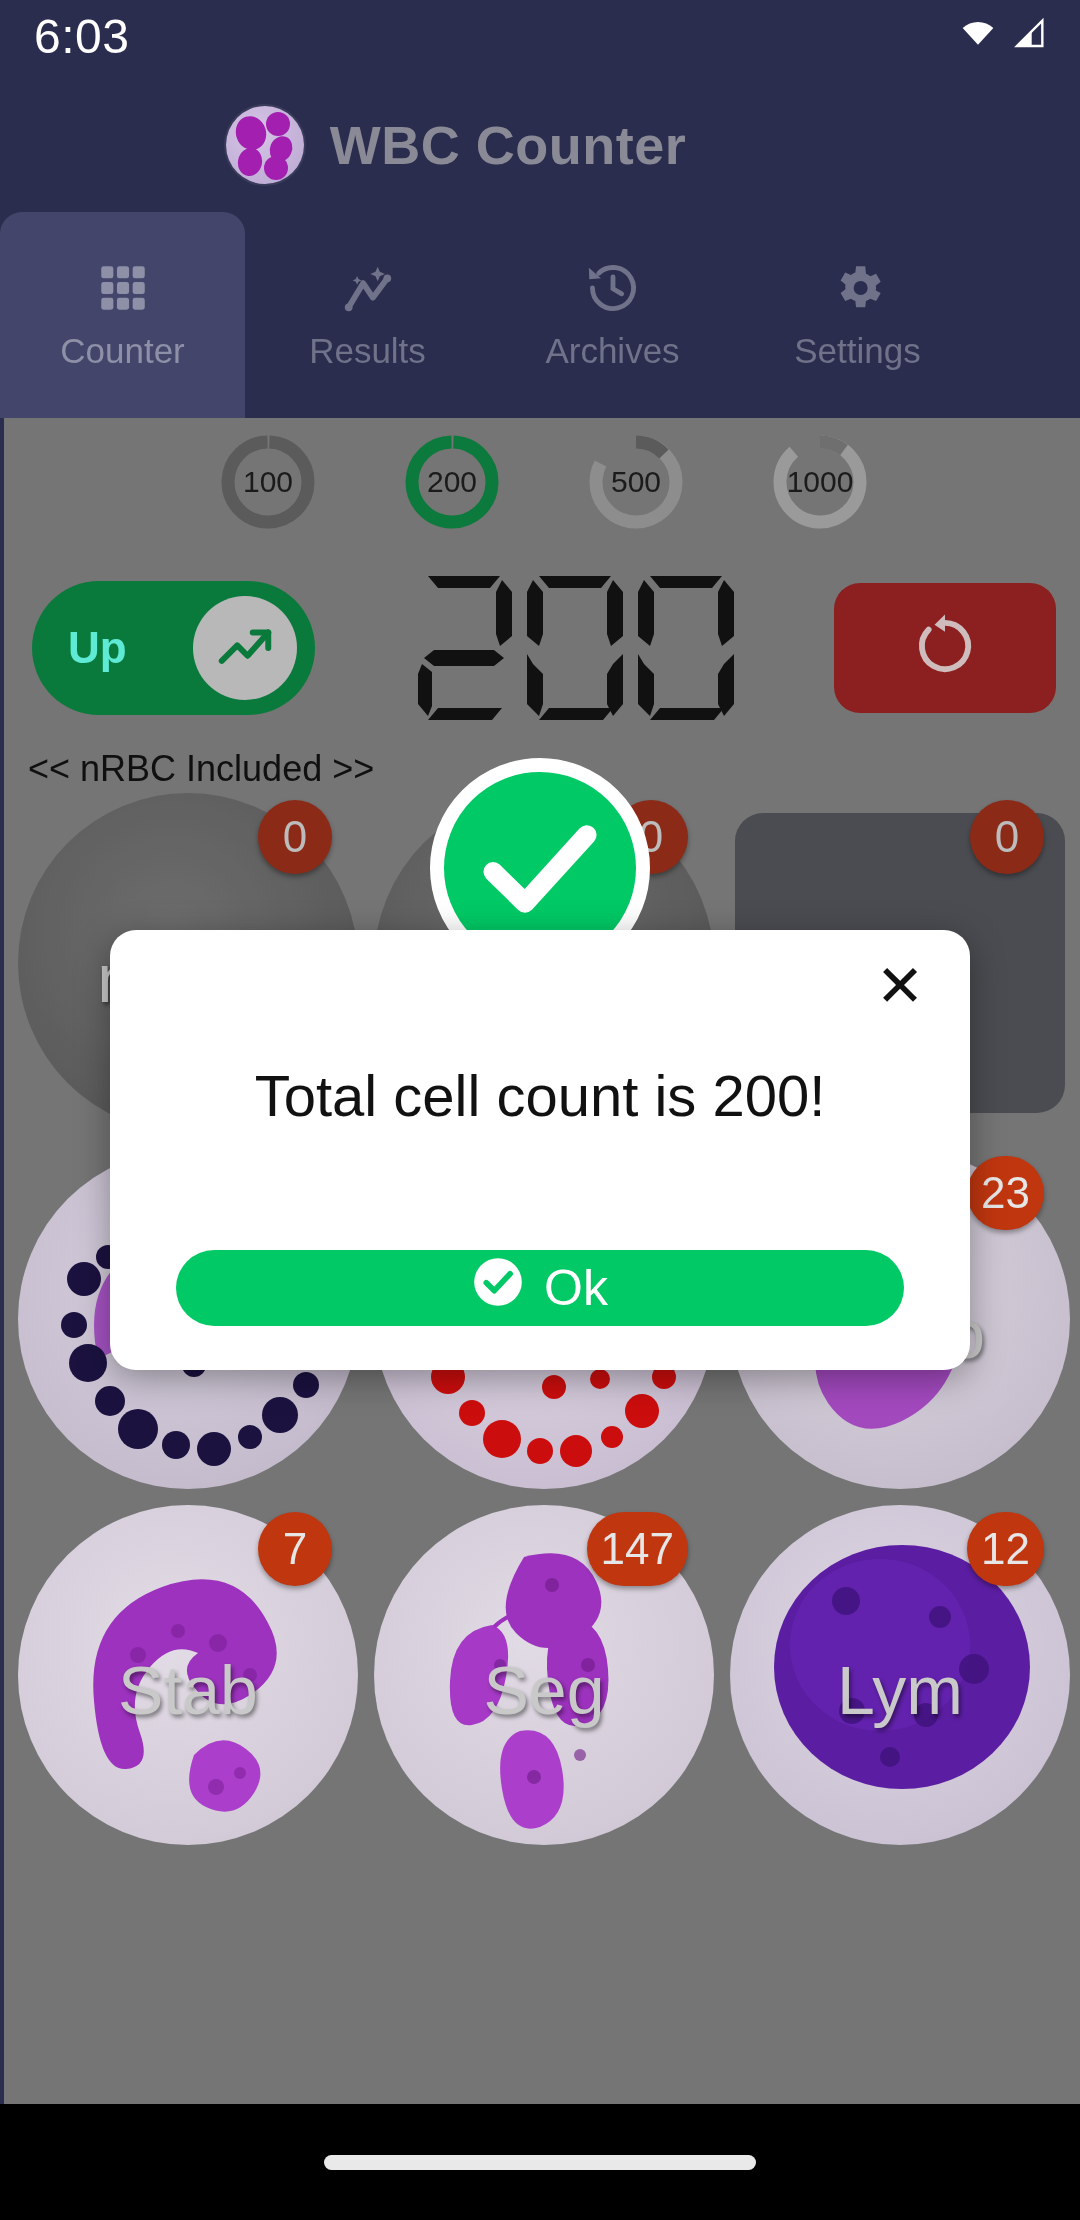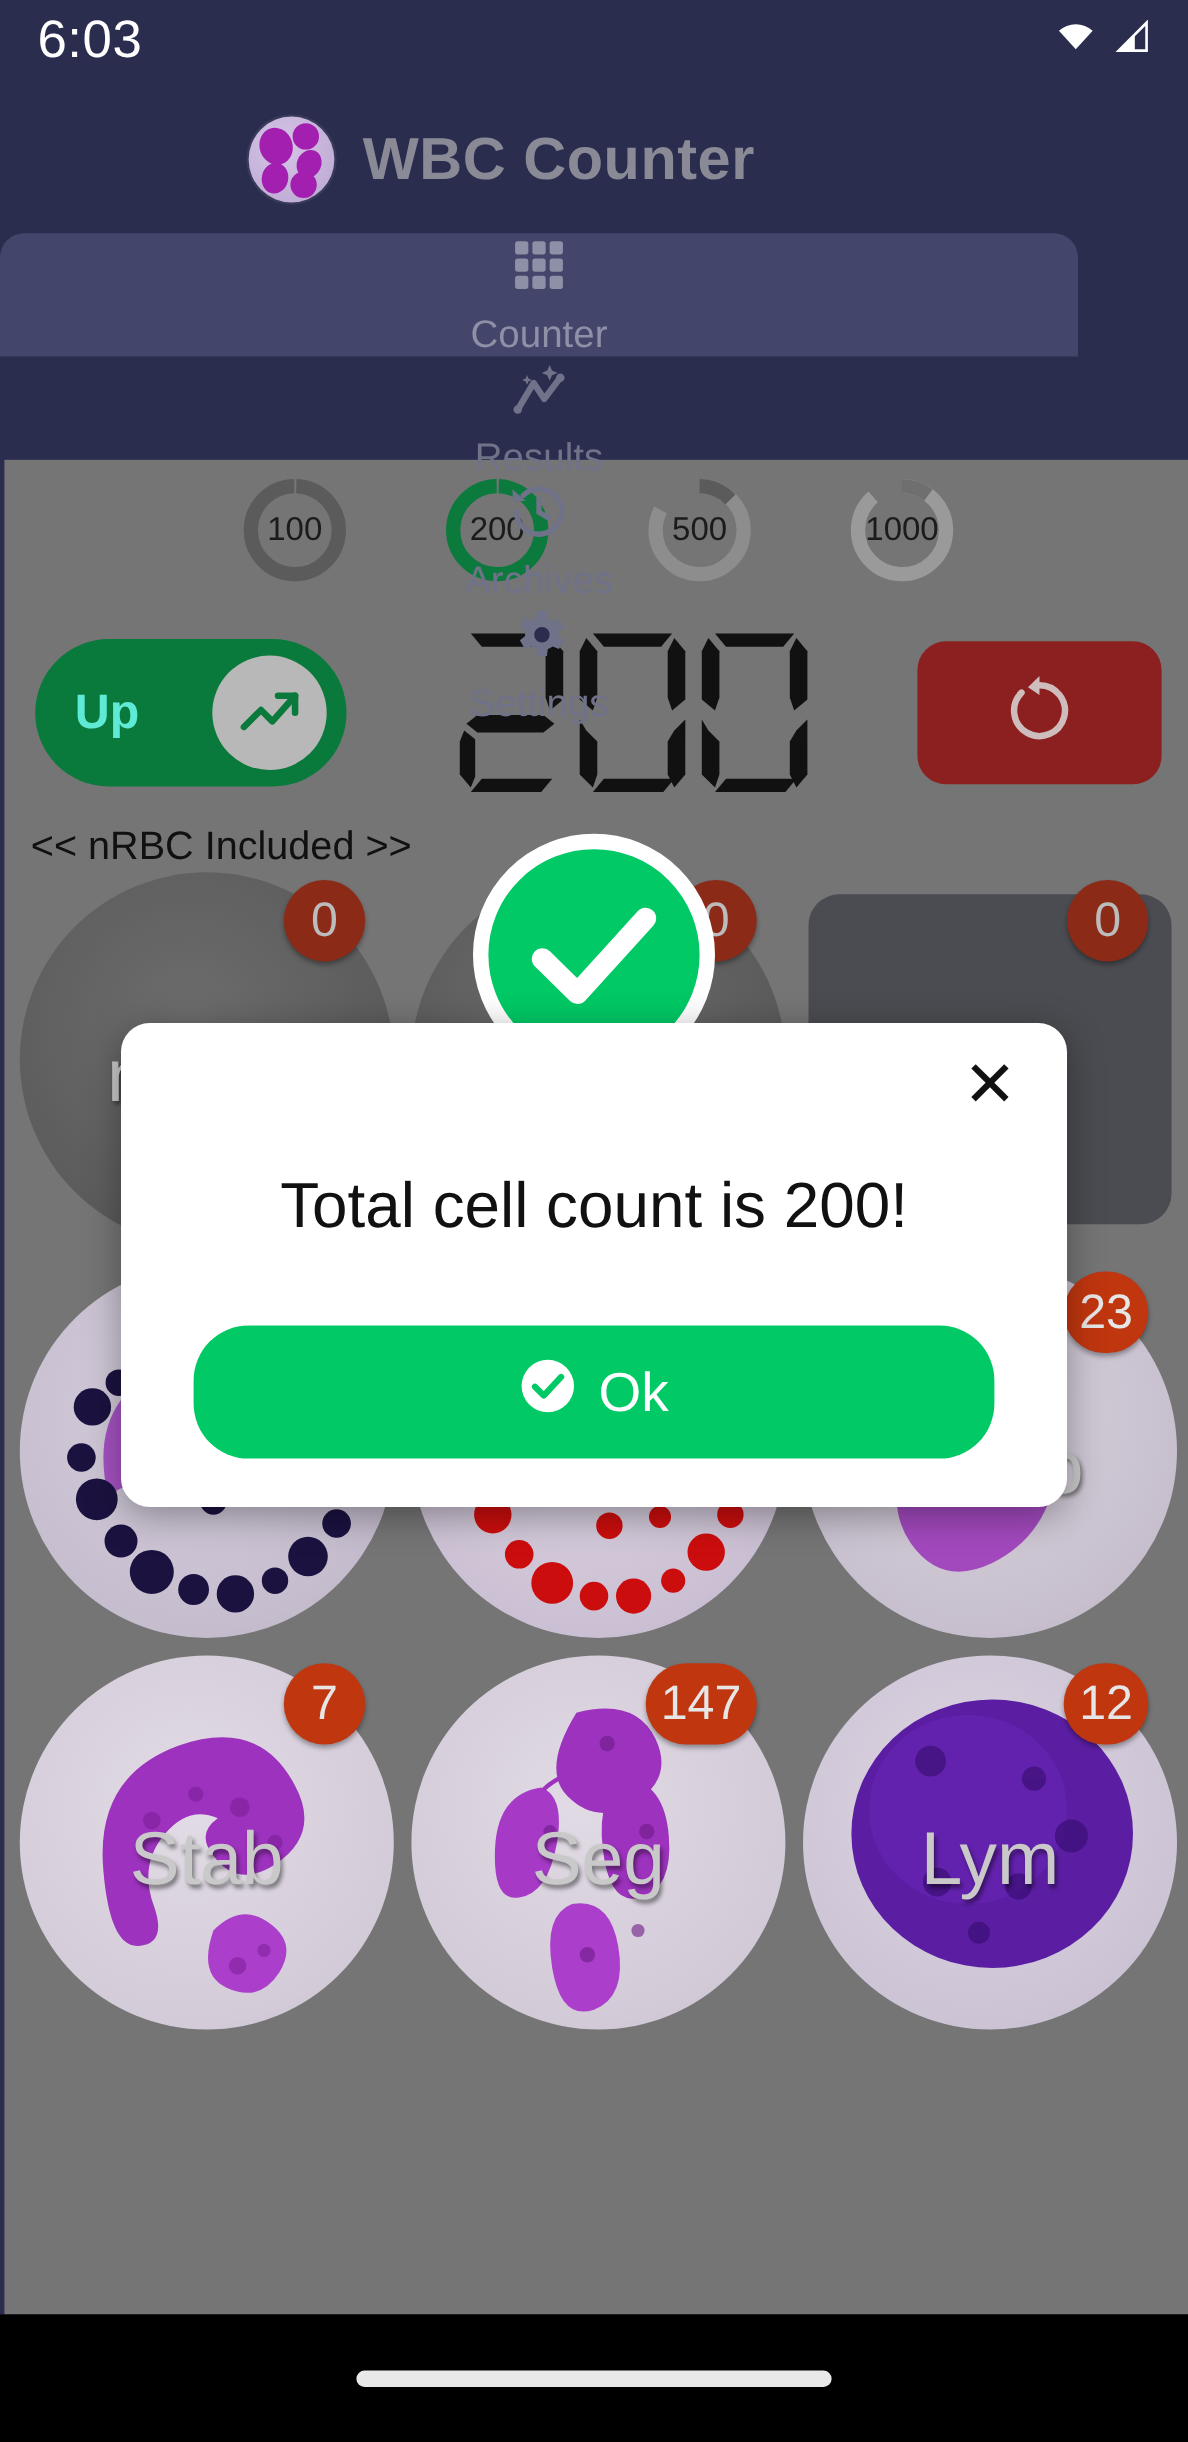--- a/index.html
+++ b/index.html
@@ -37,21 +37,21 @@
     position:relative; overflow:hidden; box-shadow:0 0 0 2px rgba(255,255,255,.07);
   }
   .lobe{ position:absolute; background:#a31fb0; border-radius:50%; }
   .app-title{
     font-size:54px; font-weight:bold; color:#8a8a96; letter-spacing:.5px;
   }
 
   
   .tabbar{
     position:absolute; top:212px; left:0; width:980px; height:206px;
-    display:flex; z-index:4;flex-direction:column;
+    display:flex; z-index:4;
   }
   .tab{
     flex:1; display:flex; flex-direction:column;
     align-items:center; justify-content:center; gap:14px;
     color:#6f7288;
   }
   .tab.active{
     background:#43456a; border-radius:22px 22px 0 0; color:#8d90a6;
   }
   .tab-label{ font-size:35px; }
@@ -158,21 +158,21 @@
     position:absolute; right:34px; top:20px;
     width:72px; height:72px;
     display:flex; align-items:center; justify-content:center;
     font-size:58px; color:#111; line-height:1;
   }
   .dlg-msg{
     position:absolute; left:0; right:0; top:132px;
     text-align:center; font-size:58px; color:#111;
   }
   .dlg-ok{
-    position:absolute; left:66px; right:66px; bottom:44px; height:121px;
+    position:absolute; left:66px; right:66px; bottom:44px; height:76px;
     background:#01c965; border-radius:50px;
     display:flex; align-items:center; justify-content:center; gap:20px;
     color:#ffffff; font-size:50px;
   }
 
   
   .navbar{
     position:absolute; left:0; bottom:0; width:1080px; height:116px;
     background:#000; z-index:9;
     display:flex; align-items:center; justify-content:center;

